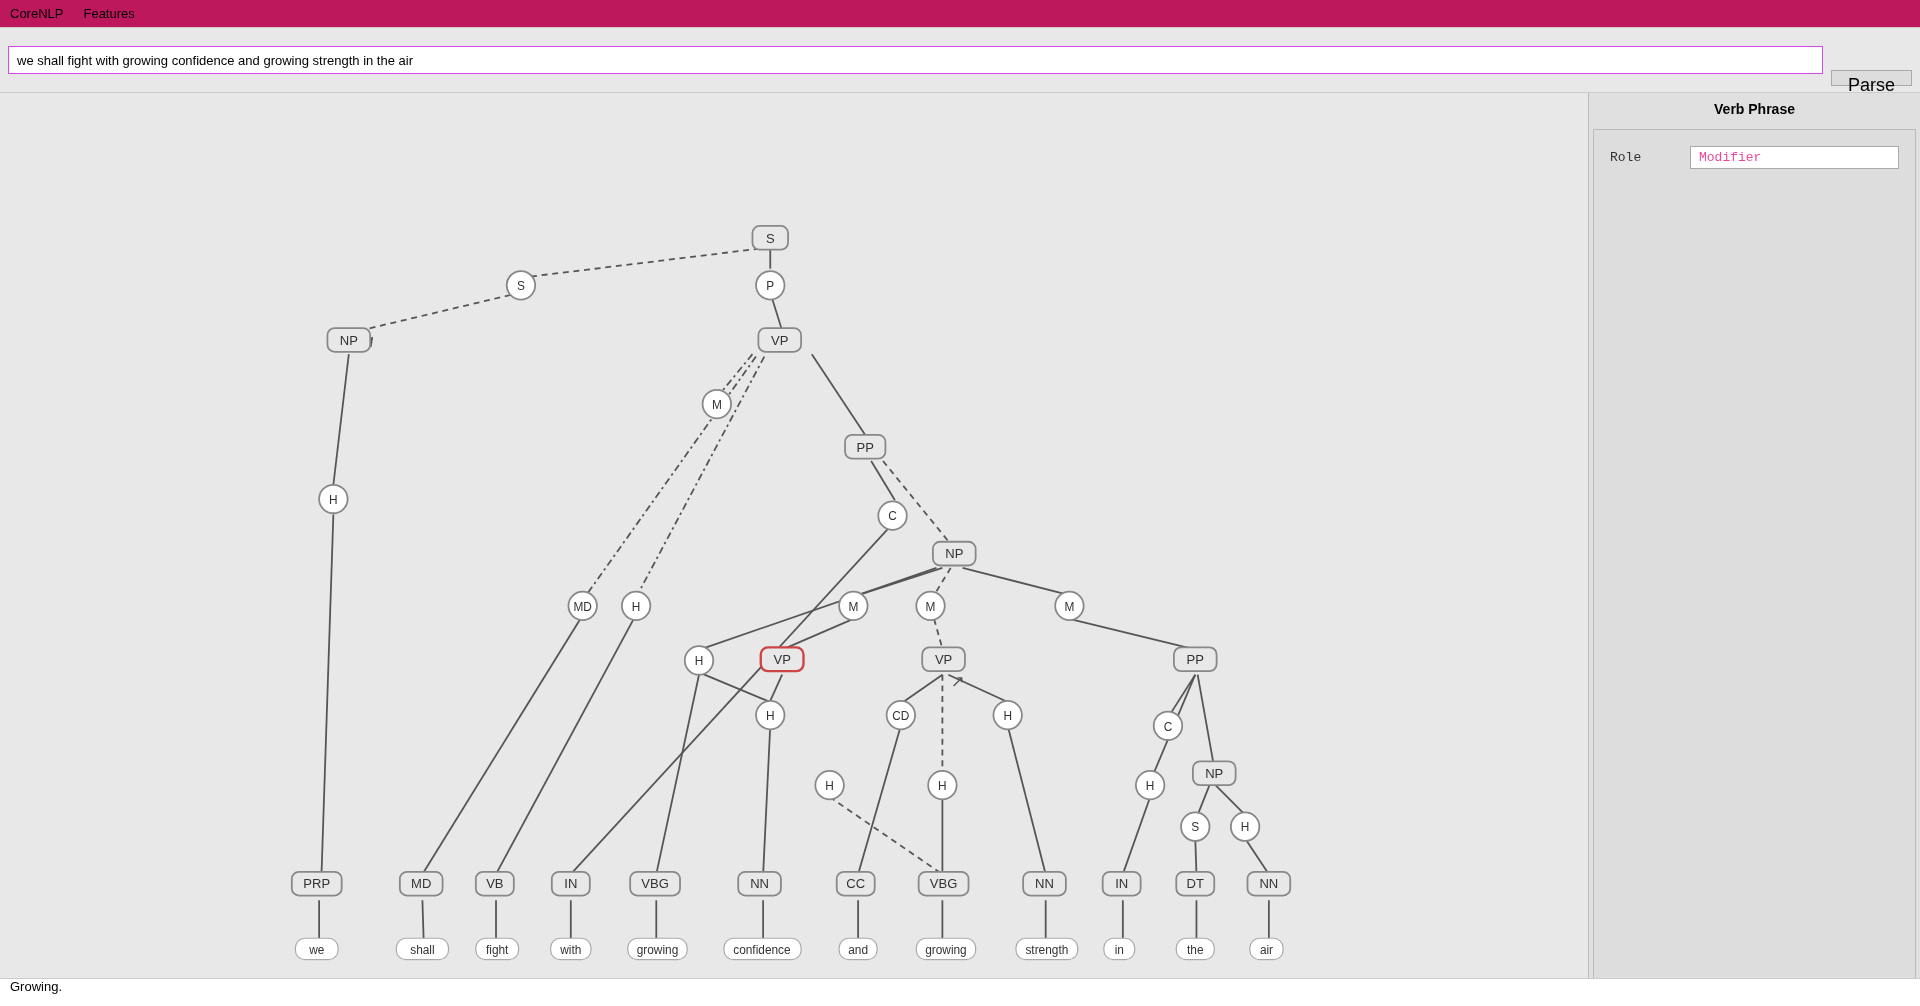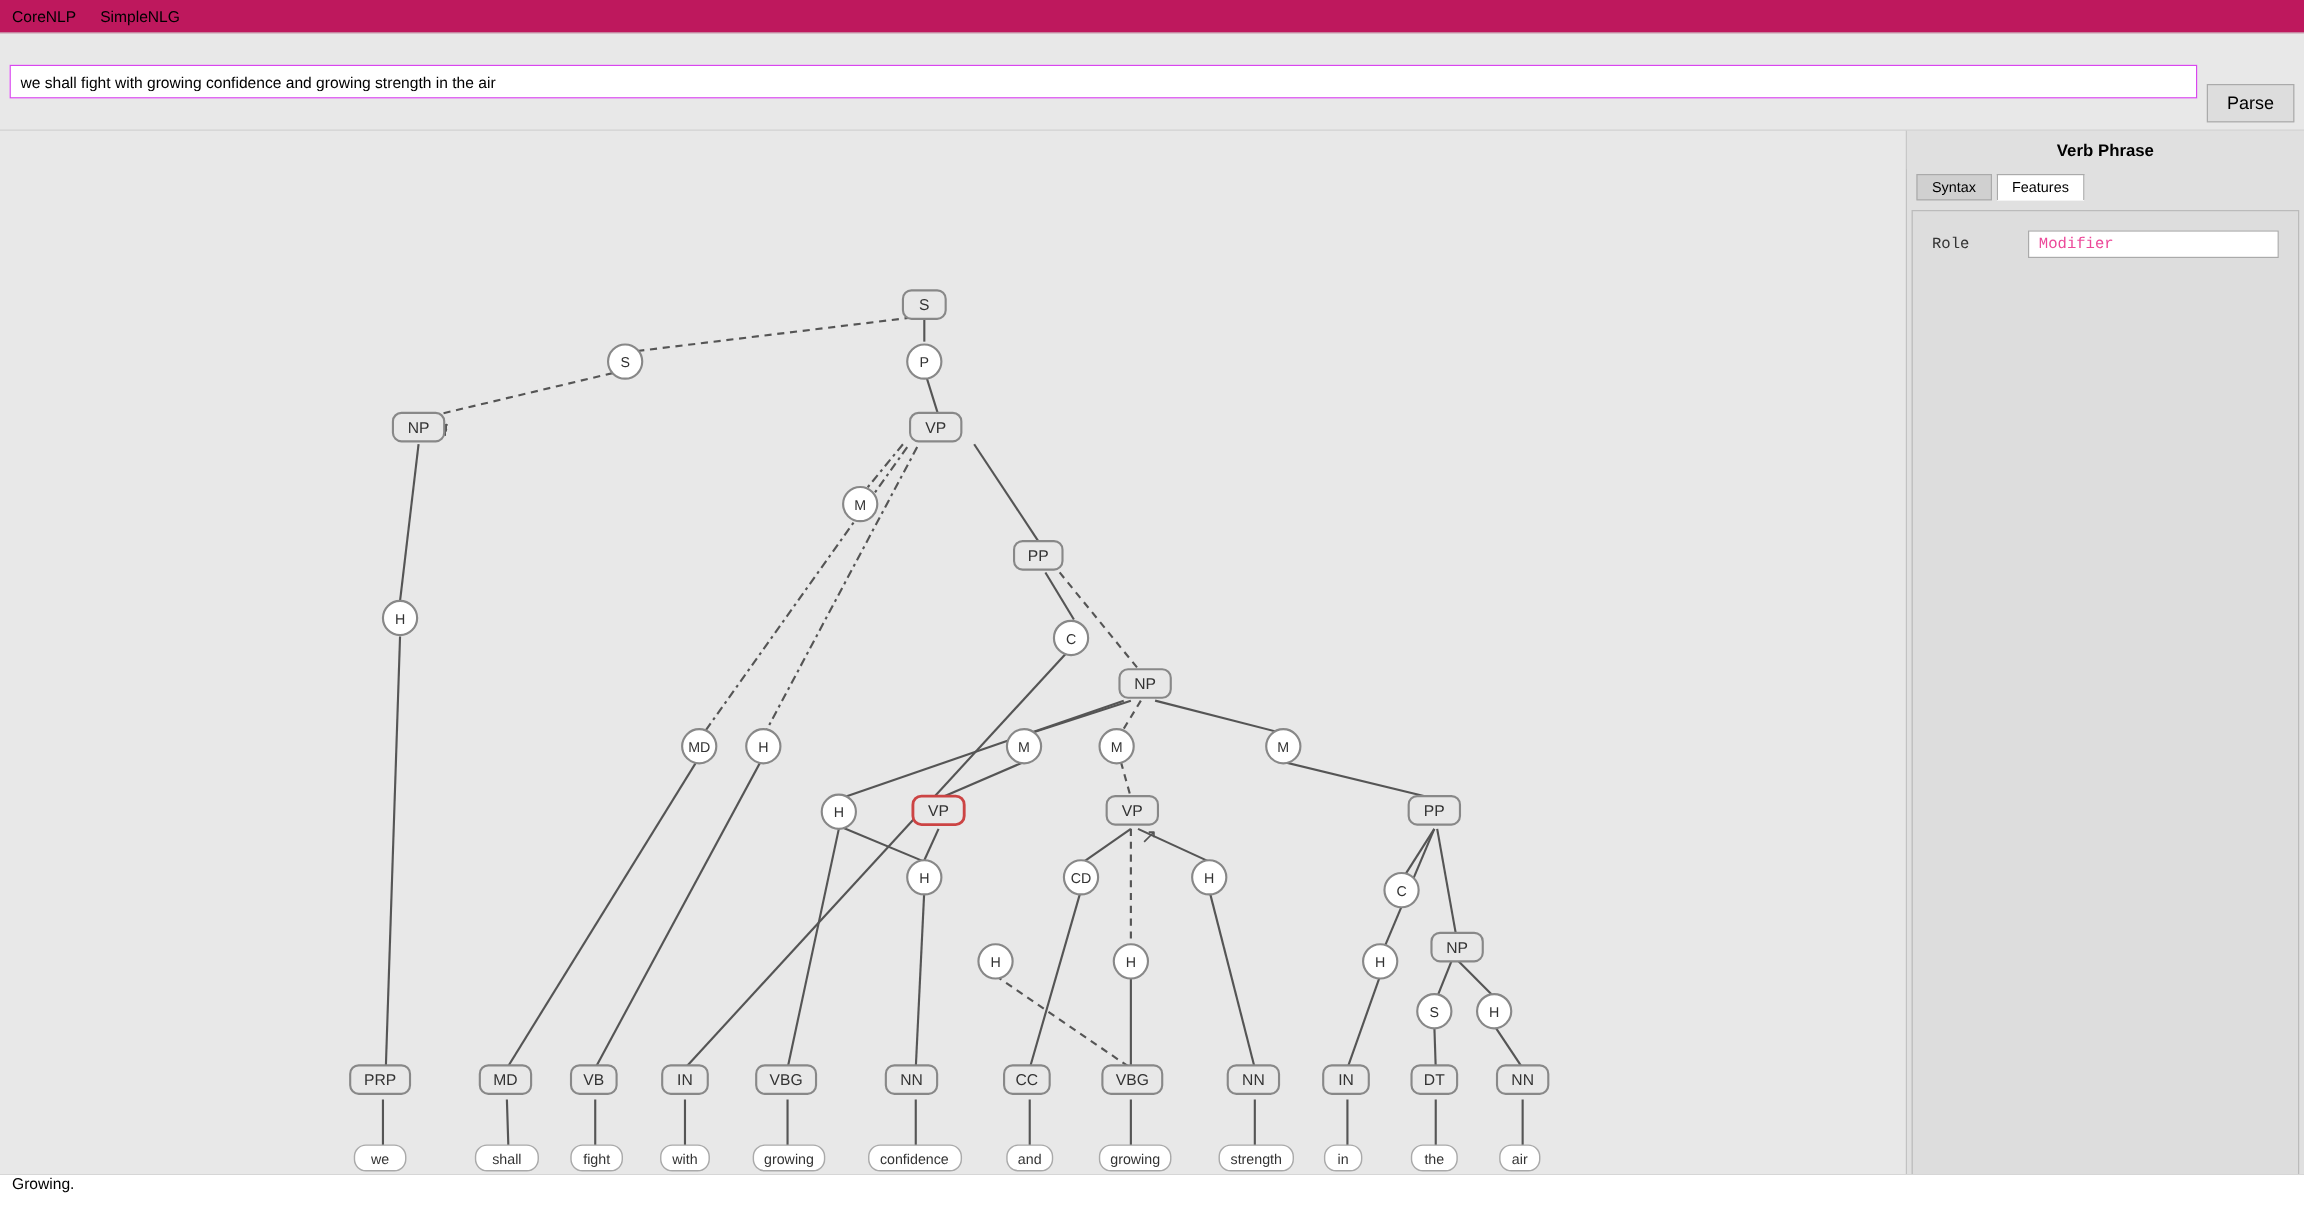--- a/index.html
+++ b/index.html
@@ -33,25 +33,25 @@
     .toolbar input {
       flex: 1;
       padding: 4px 8px;
       font-size: 13px;
       border: 1px solid #d946ef;
       background: white;
       height: 28px;
     }
     .toolbar button {
       padding: 4px 16px;
-      font-size: 15px;
+      font-size: 18px;
       background: #ddd;
       border: 1px solid #aaa;
       cursor: pointer;
-      height: 32px;
+      height: 16px;
       margin-top: 36px;
     }
     .main-area {
       display: flex;
       height: calc(1006px - 80px);
     }
     .tree-area {
       flex: 1;
       position: relative;
       overflow: hidden;
@@ -146,21 +146,21 @@
       bottom: 0;
       left: 0;
       width: 100%;
     }
   </style>
 </head>
 <body>
 
 <div class="menu-bar">
   <span class="menu-item">CoreNLP</span>
-  <span class="menu-item">SimpleNLG</span>
+  <span class="menu-item">Features</span>
 </div>
 
 <div class="toolbar">
   <input type="text" value="we shall fight with growing confidence and growing strength in the air" style="">
   <button>Parse</button>
 </div>
 
 <div class="main-area">
 
   <div class="tree-area">
@@ -441,24 +441,20 @@
 
       <rect x="924" y="712" width="28" height="18" rx="8" ry="8" fill="white" stroke="#aaa" stroke-width="1"></rect>
       <text x="938" y="725" text-anchor="middle" font-size="10" fill="#333">air</text>
 
       <text x="672" y="500" font-size="14" fill="#555">↗</text>
     </svg>
   </div>
 
   <div class="right-panel">
     <div class="panel-title">Verb Phrase</div>
-    <div class="panel-tabs">
-      <div class="panel-tab">Syntax</div>
-      <div class="panel-tab active">Features</div>
-    </div>
     <div class="panel-content">
       <div class="panel-row">
         <div class="panel-label">Role</div>
         <div class="panel-value">Modifier</div>
       </div>
     </div>
     <div class="panel-bottom">
       <button class="panel-bottom-btn">Element Properties</button>
       <button class="panel-bottom-btn">XML</button>
     </div>

